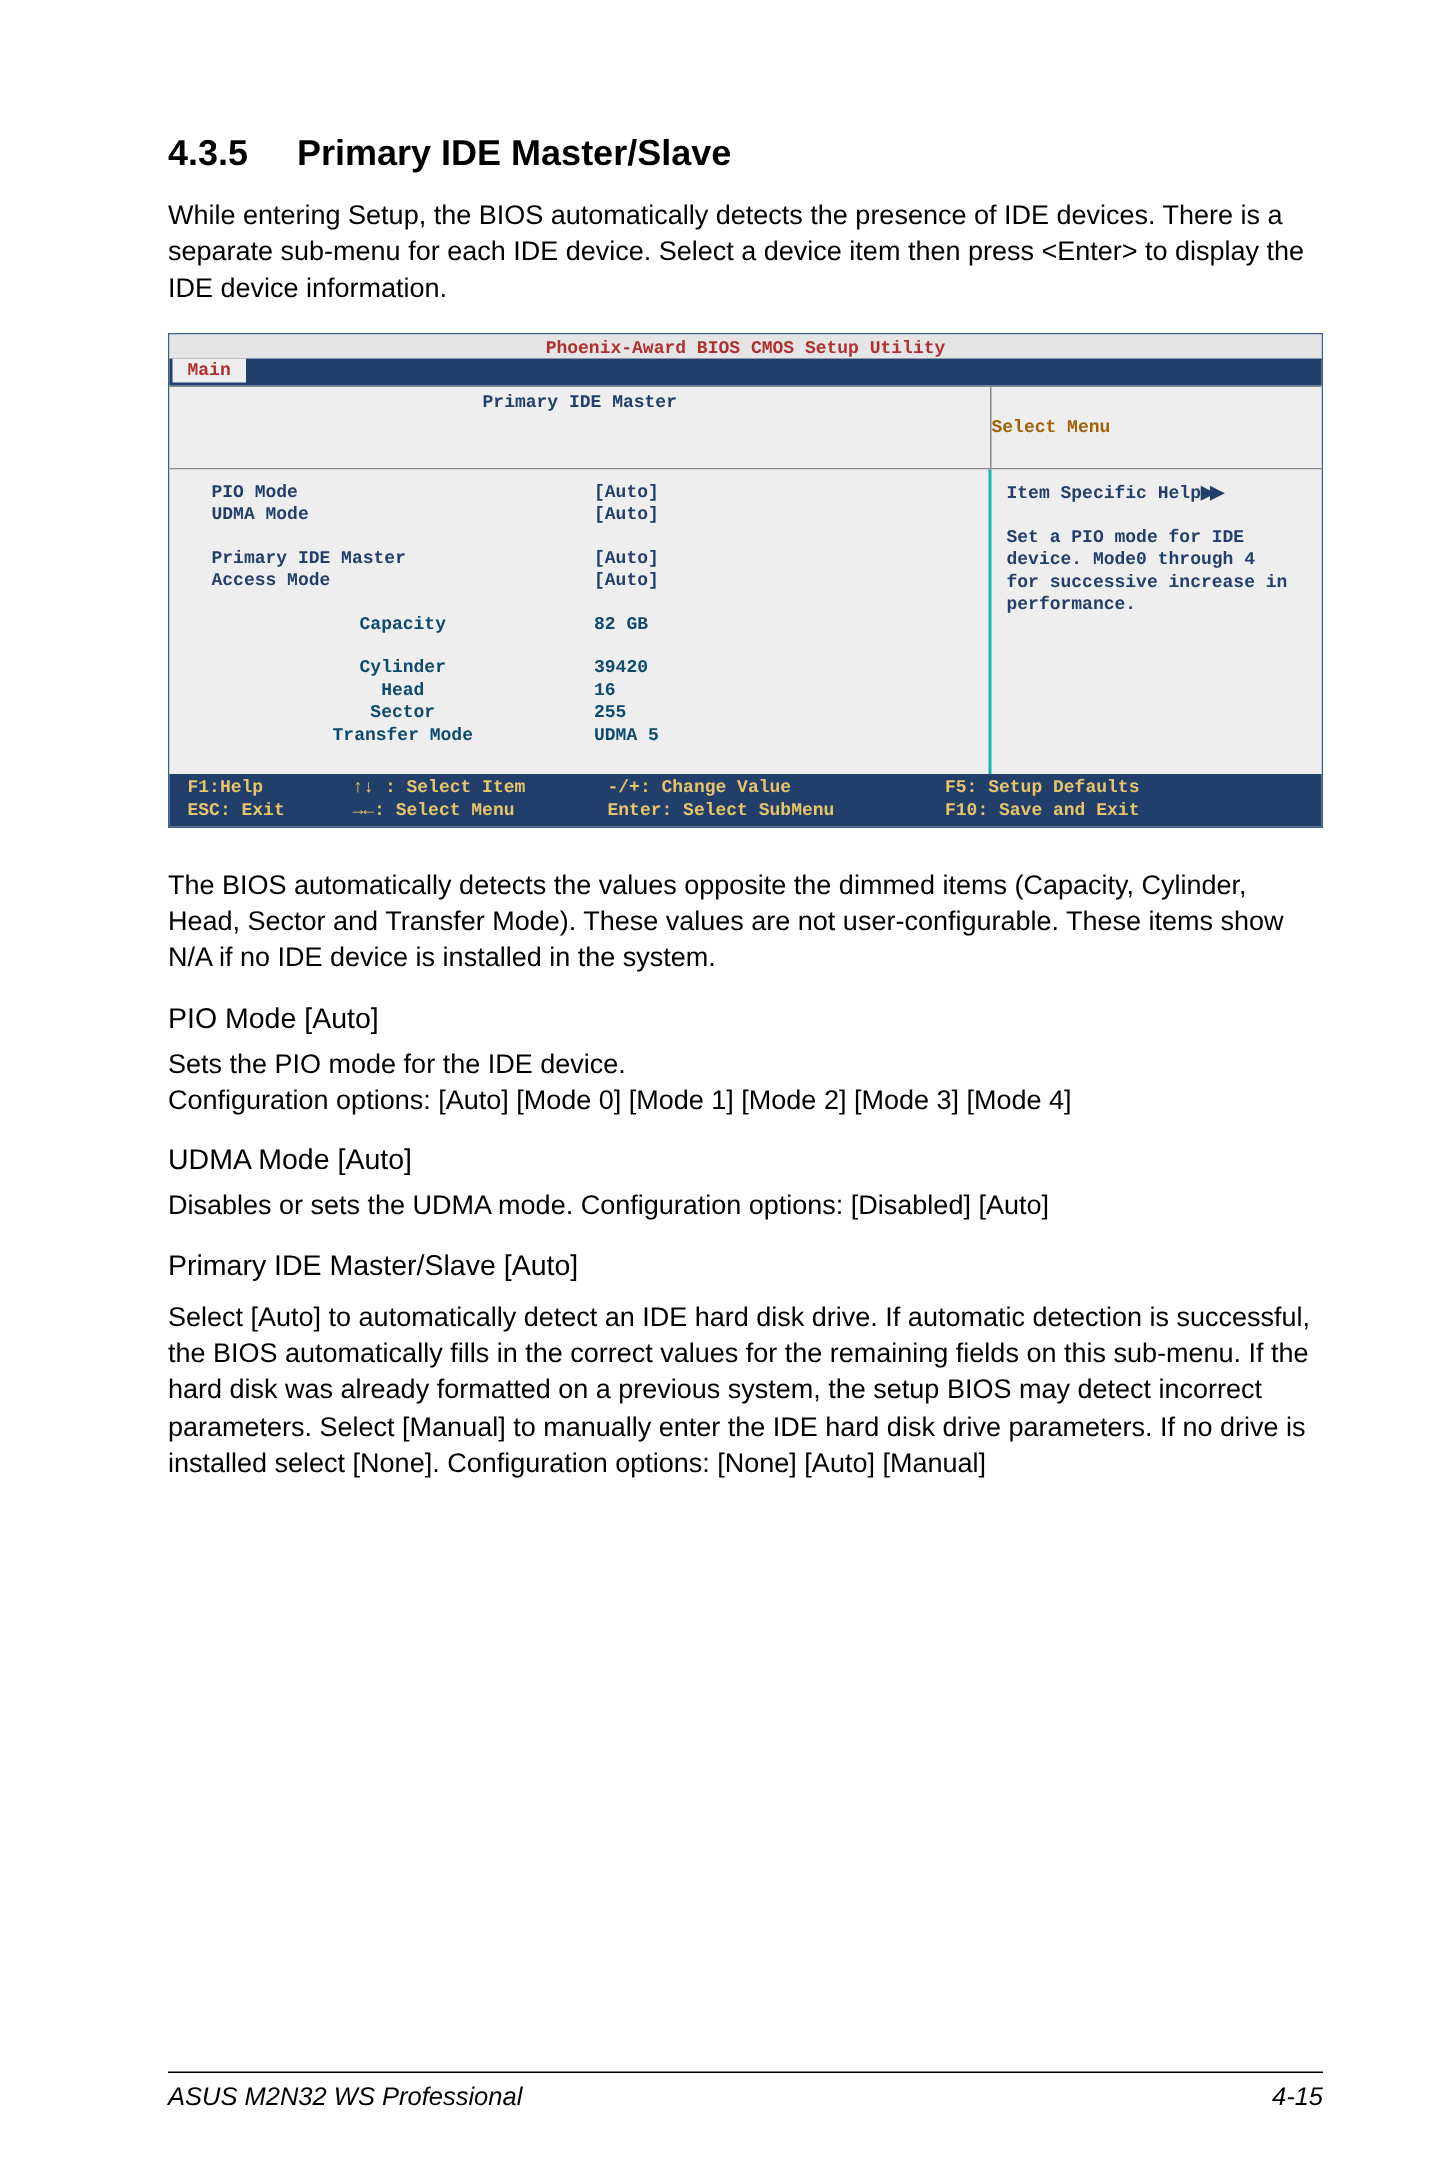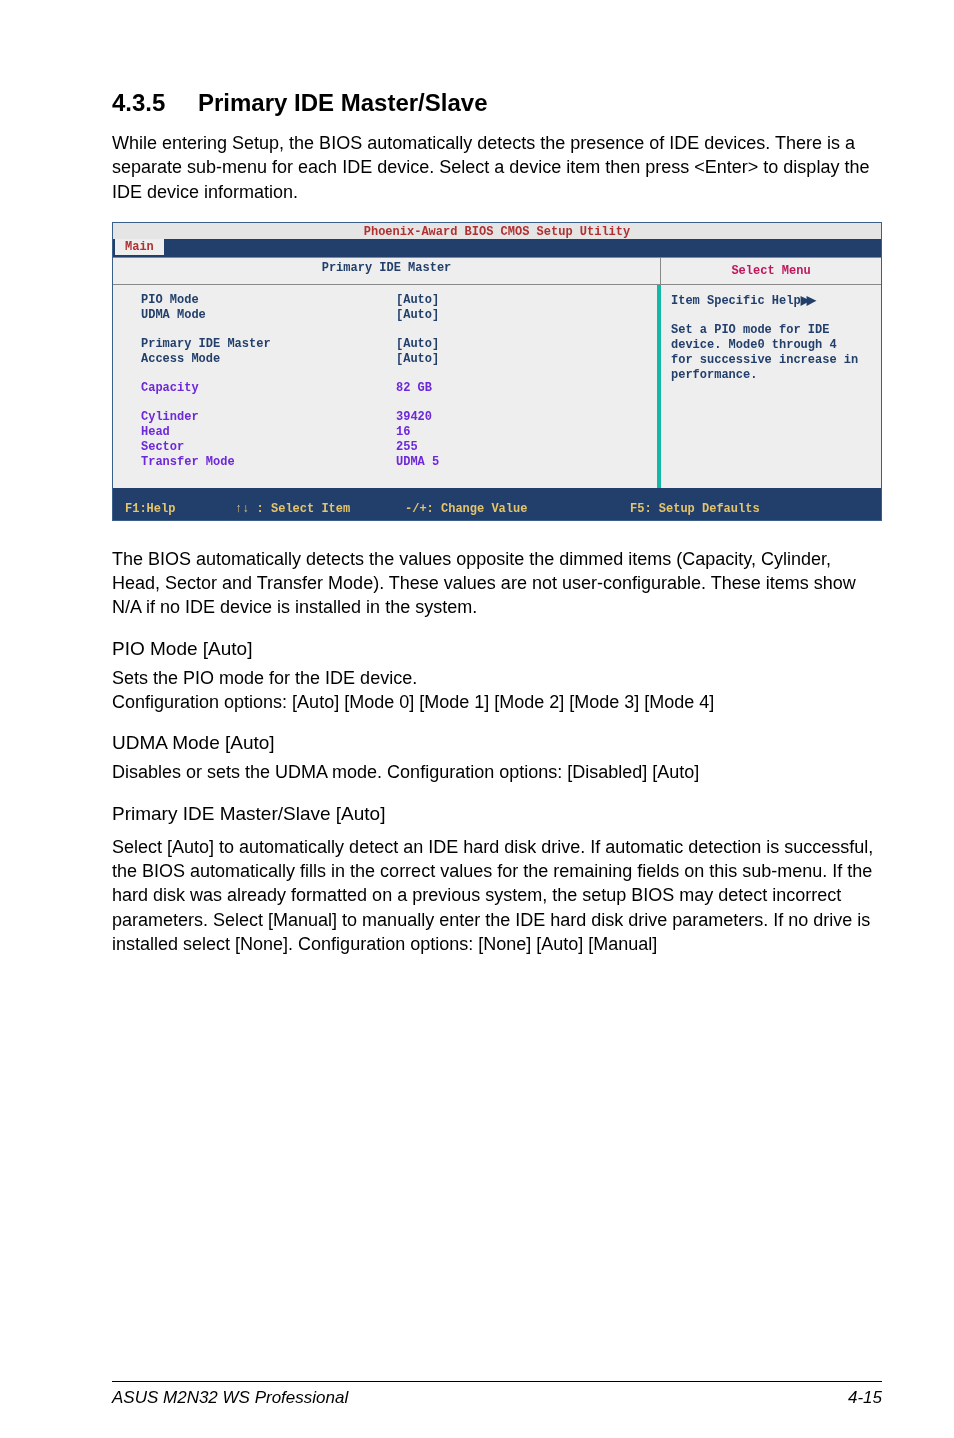--- a/index.html
+++ b/index.html
@@ -60,57 +60,57 @@
   .bios-headerrow .lefthead {
     flex: 1;
     text-align: center;
     color: #223f6b;
     font-weight: bold;
     padding: 3px 0;
     border-right: 1px solid #888;
   }
   .bios-headerrow .righthead {
     width: 220px;
-    text-align: center;
-    color: #be185d;
-    font-weight: bold;
-    padding: 6px 0;
+    text-align: left;
+    color: #a16207;
+    font-weight: bold;
+    padding: 20px 0;
   }
   .bios-body {
     display: flex;
     background: #eeeeee;
   }
   .bios-left {
     flex: 1;
     padding: 8px 0 18px 0;
-    border-right: 4px solid #14b8a6;
+    border-right: 2px solid #14b8a6;
   }
   .bios-right {
     width: 220px;
     padding: 8px 10px;
     color: #223f6b;
     font-weight: bold;
     line-height: 1.25;
   }
   .bios-row { display:flex; padding: 0 0 0 28px; line-height: 1.25; }
   .bios-row .lbl { width: 255px; }
   .bios-row .val { }
   .dark { color: #223f6b; font-weight: bold; }
-  .dim { color: #6d28d9; font-weight: bold; }
+  .dim { color: #0c4a6e; font-weight: bold; text-align: center; }
   .spacer { height: 14px; }
   .tri { font-family: Arial, sans-serif; letter-spacing:-3px; }
   .bios-footer {
     background: #223f6b;
     color: #e5c46a;
     font-weight: bold;
     padding: 2px 12px 3px 12px;
     font-size: 12px;
     line-height: 1.25;
   }
-  .bios-footer .frow { display:flex;margin-top:12px; }
+  .bios-footer .frow { display:flex; }
   .bios-footer .c1 { width: 110px; }
   .bios-footer .c2 { width: 170px; }
   .bios-footer .c3 { width: 225px; }
   .bios-footer .c4 { }
   .sub-heading {
     font-size: 19px;
     font-weight: normal;
     margin-top: 18px;
     margin-bottom: 6px;
   }
@@ -199,20 +199,26 @@
       <div>performance.</div>
     </div>
   </div>
   <div class="bios-footer">
     <div class="frow">
       <span class="c1">F1:Help</span>
       <span class="c2">↑↓ : Select Item</span>
       <span class="c3">-/+: Change Value</span>
       <span class="c4">F5: Setup Defaults</span>
     </div>
+    <div class="frow">
+      <span class="c1">ESC: Exit</span>
+      <span class="c2">→←: Select Menu</span>
+      <span class="c3">Enter: Select SubMenu</span>
+      <span class="c4">F10: Save and Exit</span>
+    </div>
   </div>
 </div>
 
 <div class="body-text">The BIOS automatically detects the values opposite the dimmed items (Capacity, Cylinder,  Head, Sector and Transfer Mode). These values are not user-configurable. These items show N/A if no IDE device is installed in the system.</div>
 
 <div class="sub-heading">PIO Mode [Auto]</div>
 <div class="body-text" style="margin-bottom:0">Sets the PIO mode for the IDE device.</div>
 <div class="body-text">Configuration options: [Auto] [Mode 0] [Mode 1] [Mode 2] [Mode 3] [Mode 4]</div>
 
 <div class="sub-heading">UDMA Mode [Auto]</div>

